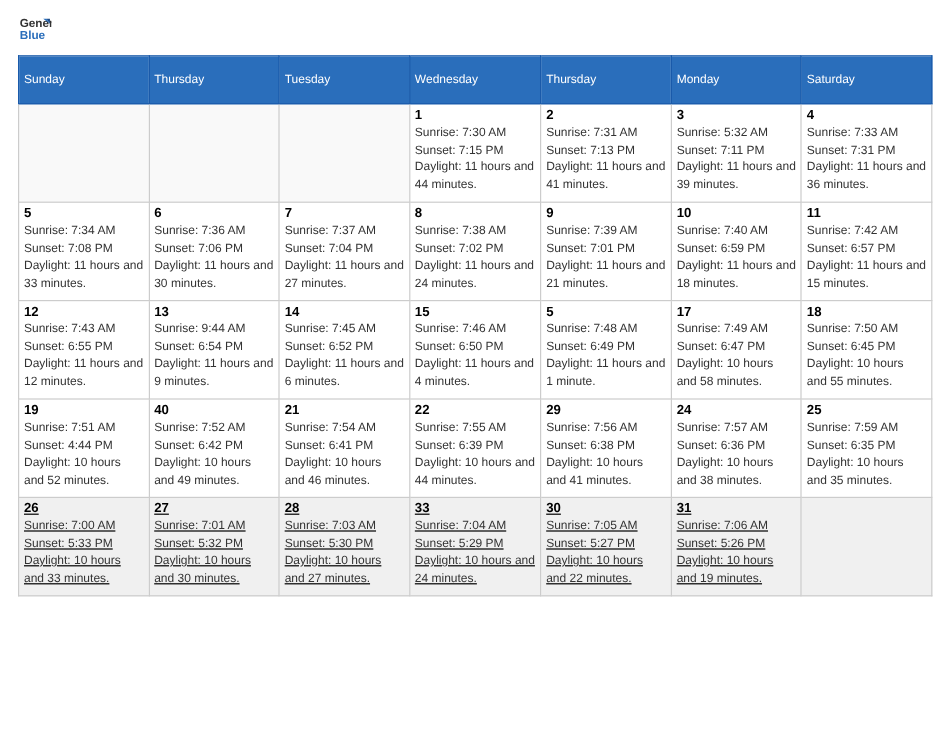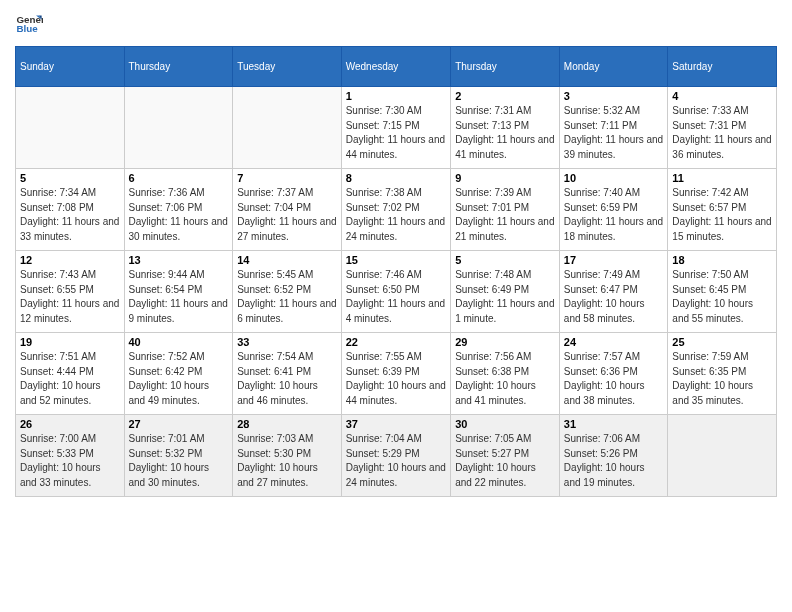--- a/index.html
+++ b/index.html
@@ -62,20 +62,21 @@
       vertical-align: top;
       width: 113px;
       height: 82px;
       background: #fff;
     }
     .calendar td.empty {
       background: #f9f9f9;
     }
     .calendar td.last-row {
       background: #f0f0f0;
+      text-decoration: underline;
     }
     .day-num {
       font-weight: bold;
       font-size: 11px;
       margin-bottom: 2px;
     }
     .day-info {
       font-size: 10px;
       color: #333;
       line-height: 1.45;
@@ -211,21 +212,21 @@
           </td>
           <td>
             <div class="day-num">13</div>
             <div class="day-info">Sunrise: 9:44 AM
 Sunset: 6:54 PM
 Daylight: 11 hours
 and 9 minutes.</div>
           </td>
           <td>
             <div class="day-num">14</div>
-            <div class="day-info">Sunrise: 5:45 AM
+            <div class="day-info">Sunrise: 7:45 AM
 Sunset: 6:52 PM
 Daylight: 11 hours
 and 6 minutes.</div>
           </td>
           <td>
             <div class="day-num">15</div>
             <div class="day-info">Sunrise: 7:46 AM
 Sunset: 6:50 PM
 Daylight: 11 hours
 and 4 minutes.</div>
@@ -261,21 +262,21 @@
 and 52 minutes.</div>
           </td>
           <td>
             <div class="day-num">40</div>
             <div class="day-info">Sunrise: 7:52 AM
 Sunset: 6:42 PM
 Daylight: 10 hours
 and 49 minutes.</div>
           </td>
           <td>
-            <div class="day-num">33</div>
+            <div class="day-num">21</div>
             <div class="day-info">Sunrise: 7:54 AM
 Sunset: 6:41 PM
 Daylight: 10 hours
 and 46 minutes.</div>
           </td>
           <td>
             <div class="day-num">22</div>
             <div class="day-info">Sunrise: 7:55 AM
 Sunset: 6:39 PM
 Daylight: 10 hours
@@ -319,21 +320,21 @@
 and 30 minutes.</div>
           </td>
           <td class="last-row">
             <div class="day-num">28</div>
             <div class="day-info">Sunrise: 7:03 AM
 Sunset: 5:30 PM
 Daylight: 10 hours
 and 27 minutes.</div>
           </td>
           <td class="last-row">
-            <div class="day-num">37</div>
+            <div class="day-num">33</div>
             <div class="day-info">Sunrise: 7:04 AM
 Sunset: 5:29 PM
 Daylight: 10 hours
 and 24 minutes.</div>
           </td>
           <td class="last-row">
             <div class="day-num">30</div>
             <div class="day-info">Sunrise: 7:05 AM
 Sunset: 5:27 PM
 Daylight: 10 hours

